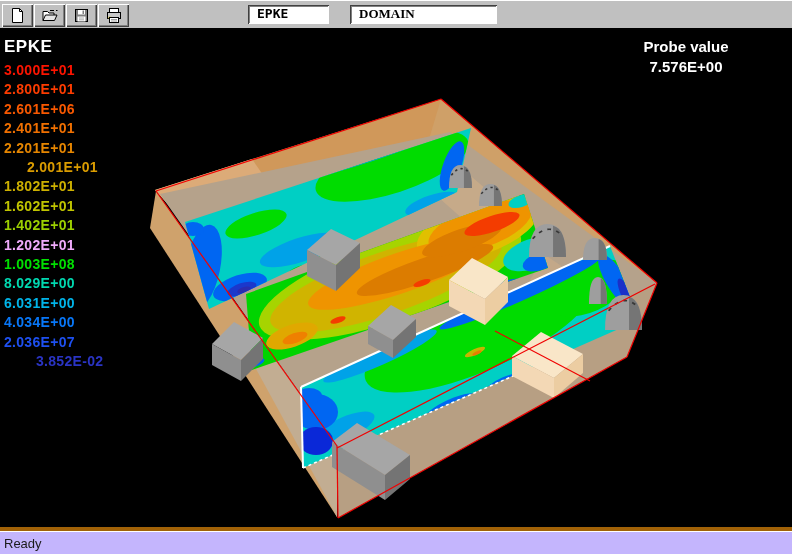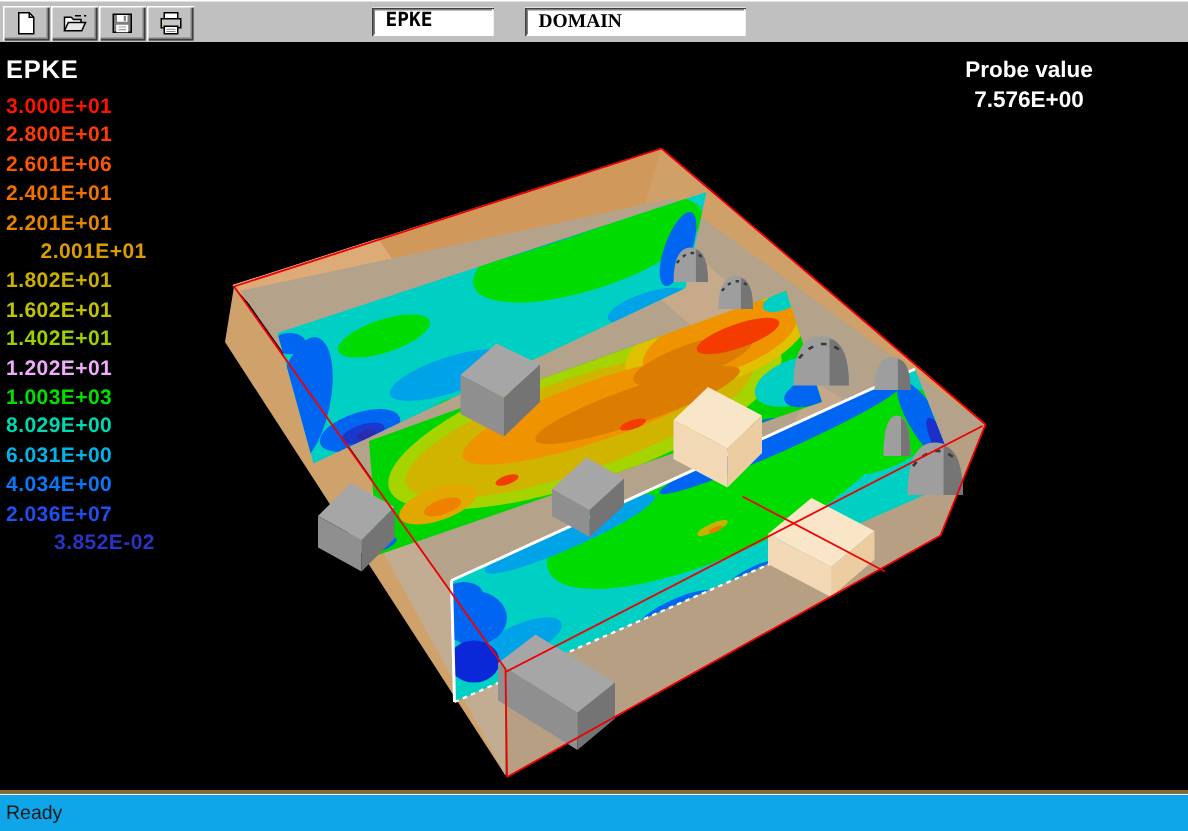--- a/index.html
+++ b/index.html
@@ -34,22 +34,22 @@
   }
   .scene-svg{position:absolute;left:0;top:0;}
   .legend{position:absolute;left:4px;top:9px;}
   .legend-title{color:#ffffff;font-size:17px;font-weight:bold;letter-spacing:.5px;margin-bottom:4px;}
   .legend-item{font-size:14px;font-weight:bold;line-height:19.4px;letter-spacing:.3px;}
   .probe{position:absolute;left:633px;top:9px;width:106px;text-align:center;color:#ffffff;}
   .probe-label{font-size:15px;font-weight:bold;line-height:20px;}
   .probe-value{font-size:15px;font-weight:bold;line-height:20px;}
   
   .statusbar{
-    position:absolute;left:0;top:527px;width:792px;height:27px;background:#0ea5e9;
-    border-top:2px solid #a16207;box-shadow:inset 0 1px 0 #ffffff;
+    position:absolute;left:0;top:527px;width:792px;height:27px;background:#c4b5fd;
+    border-top:4px solid #a16207;box-shadow:inset 0 1px 0 #ffffff;
     box-sizing:border-box;
   }
   .status-text{
     position:absolute;left:4px;top:5px;font-size:13px;color:#1a1a1a;
   }
 </style>
 </head>
 <body>
 
 <div class="app">
@@ -252,21 +252,21 @@
       <div class="legend-item" style="color: rgb(252, 20, 0);">3.000E+01</div>
       <div class="legend-item" style="color: rgb(252, 60, 0);">2.800E+01</div>
       <div class="legend-item" style="color: rgb(248, 88, 0);">2.601E+06</div>
       <div class="legend-item" style="color: rgb(240, 112, 0);">2.401E+01</div>
       <div class="legend-item" style="color: rgb(230, 134, 0);">2.201E+01</div>
       <div class="legend-item" style="color: rgb(218, 156, 0); margin-left: 23px;">2.001E+01</div>
       <div class="legend-item" style="color: rgb(204, 176, 0);">1.802E+01</div>
       <div class="legend-item" style="color: rgb(192, 196, 0);">1.602E+01</div>
       <div class="legend-item" style="color: rgb(156, 208, 0);">1.402E+01</div>
       <div class="legend-item" style="color: #f0abfc;">1.202E+01</div>
-      <div class="legend-item" style="color: rgb(0, 224, 0);">1.003E+03</div>
+      <div class="legend-item" style="color: rgb(0, 224, 0);">1.003E+08</div>
       <div class="legend-item" style="color: rgb(0, 216, 176);">8.029E+00</div>
       <div class="legend-item" style="color: rgb(0, 180, 232);">6.031E+00</div>
       <div class="legend-item" style="color: rgb(8, 119, 248);">4.034E+00</div>
       <div class="legend-item" style="color: rgb(30, 80, 240);">2.036E+07</div>
       <div class="legend-item" style="color: rgb(42, 52, 196); margin-left: 32px;">3.852E-02</div>
     </div>
 
     <div class="probe">
       <div class="probe-label">Probe value</div>
       <div class="probe-value">7.576E+00</div>

